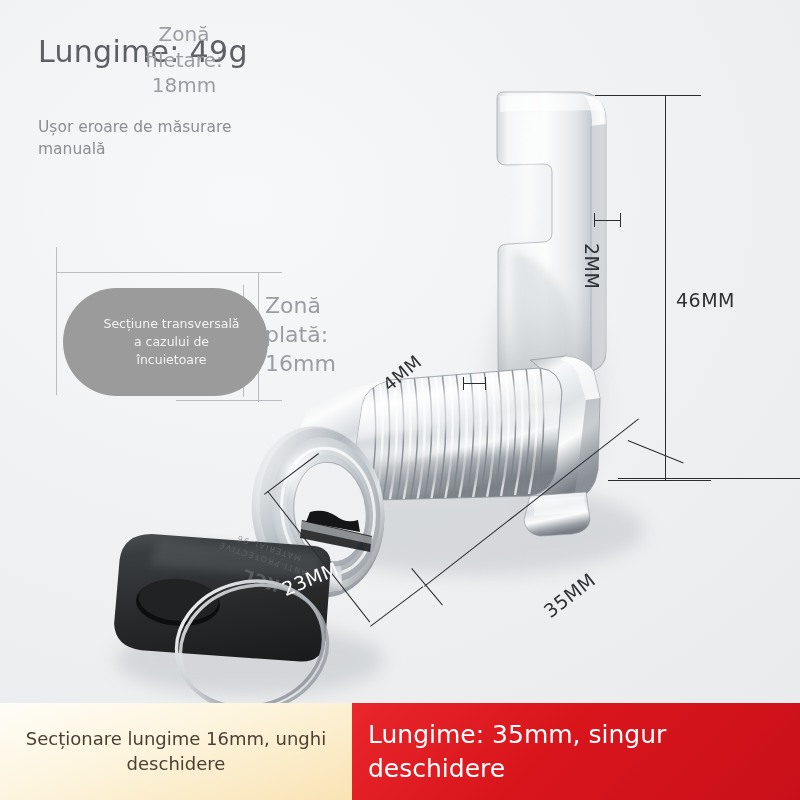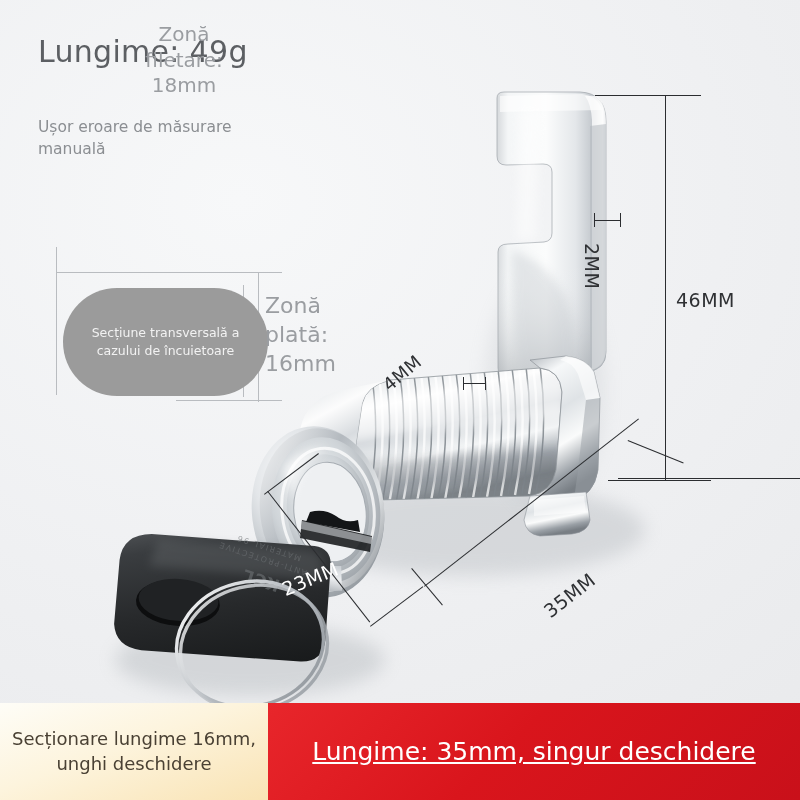--- a/index.html
+++ b/index.html
@@ -30,21 +30,21 @@
   .cs-title{
     position:absolute;left:118px;top:22px;width:132px;
     text-align:center;font-size:20px;color:#9a9da1;line-height:1.28;
   }
   .pill{
     position:absolute;left:63px;top:288px;
     width:205px;height:108px;border-radius:54px;
     background:#9b9b9b;
   }
   .pill-label{
-    position:absolute;left:0;right:0;top:50%;
+    position:absolute;left:12px;right:0;top:50%;
     transform:translateY(-50%);
     text-align:center;color:#f2f2f2;font-size:12.5px;line-height:1.45;
     padding:0 23px;box-sizing:border-box;
   }
   .flat-title{
     position:absolute;left:265px;top:291px;width:120px;
     font-size:22px;color:#9a9da1;line-height:1.32;
   }
   
   .ln{position:absolute;background:#b9bcc0;}
@@ -63,36 +63,35 @@
     position:absolute;height:1px;background:#2b2d30;
     transform-origin:0 0;
   }
 
   
   .banner-row{
     position:absolute;left:0;bottom:0;width:800px;height:97px;
     display:flex;
   }
   .banner-cream{
-    width:268px;height:100%;box-sizing:border-box;
+    width:352px;height:100%;box-sizing:border-box;
     background:linear-gradient(160deg,#fefdf7 0%,#fdf4dd 45%,#f9e3b4 100%);
     display:flex;align-items:center;justify-content:center;
   }
   .banner-cream span{
     font-size:18px;color:#4a4134;line-height:1.38;text-align:center;
   }
   .banner-red{
     flex:1;height:100%;box-sizing:border-box;
     background:linear-gradient(135deg,#e8262b 0%,#d9151c 45%,#c9101a 100%);
     display:flex;align-items:center;justify-content:center;
   }
   .banner-red span{
-    font-size:25px;color:#ffffff;line-height:1.34;text-align:right;
+    font-size:25px;color:#ffffff;line-height:1.34;text-align:left;
     padding:0 16px;
-    text-decoration:underline;
   }
 
   
   .photo{position:absolute;left:0;top:0;width:800px;height:800px;pointer-events:none;}
 </style>
 </head>
 <body>
 
 <div id="stage">
 

